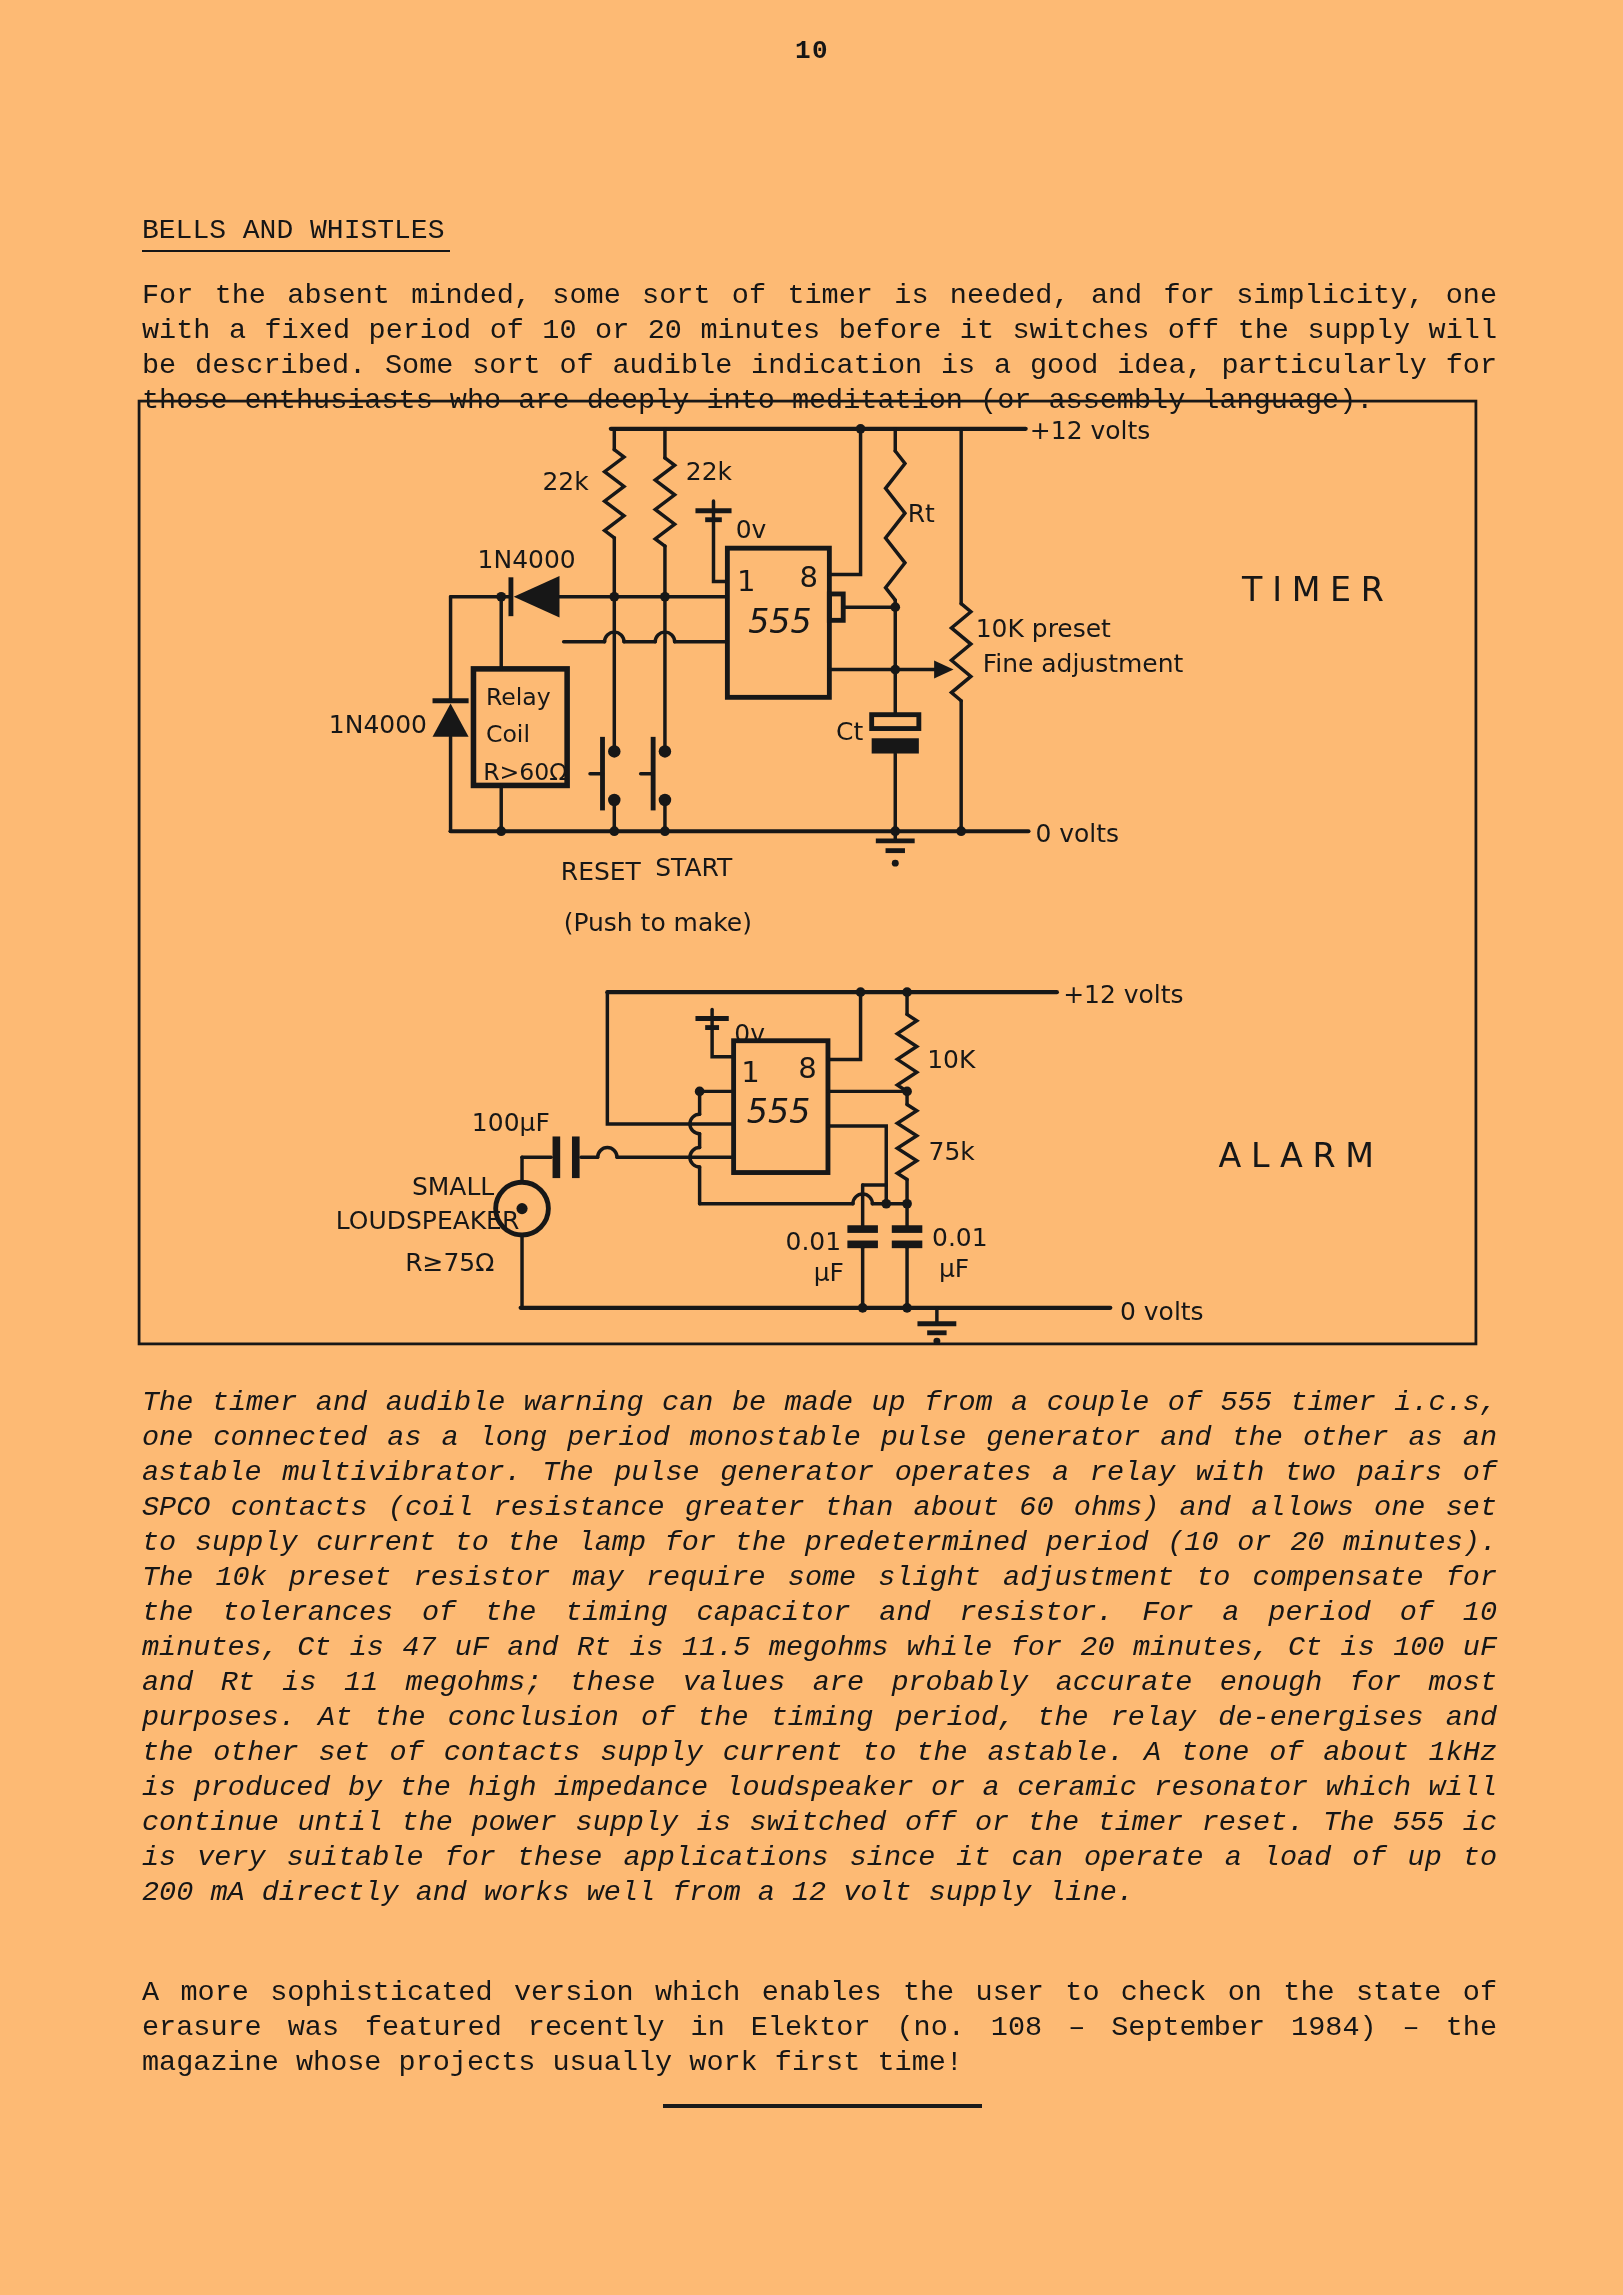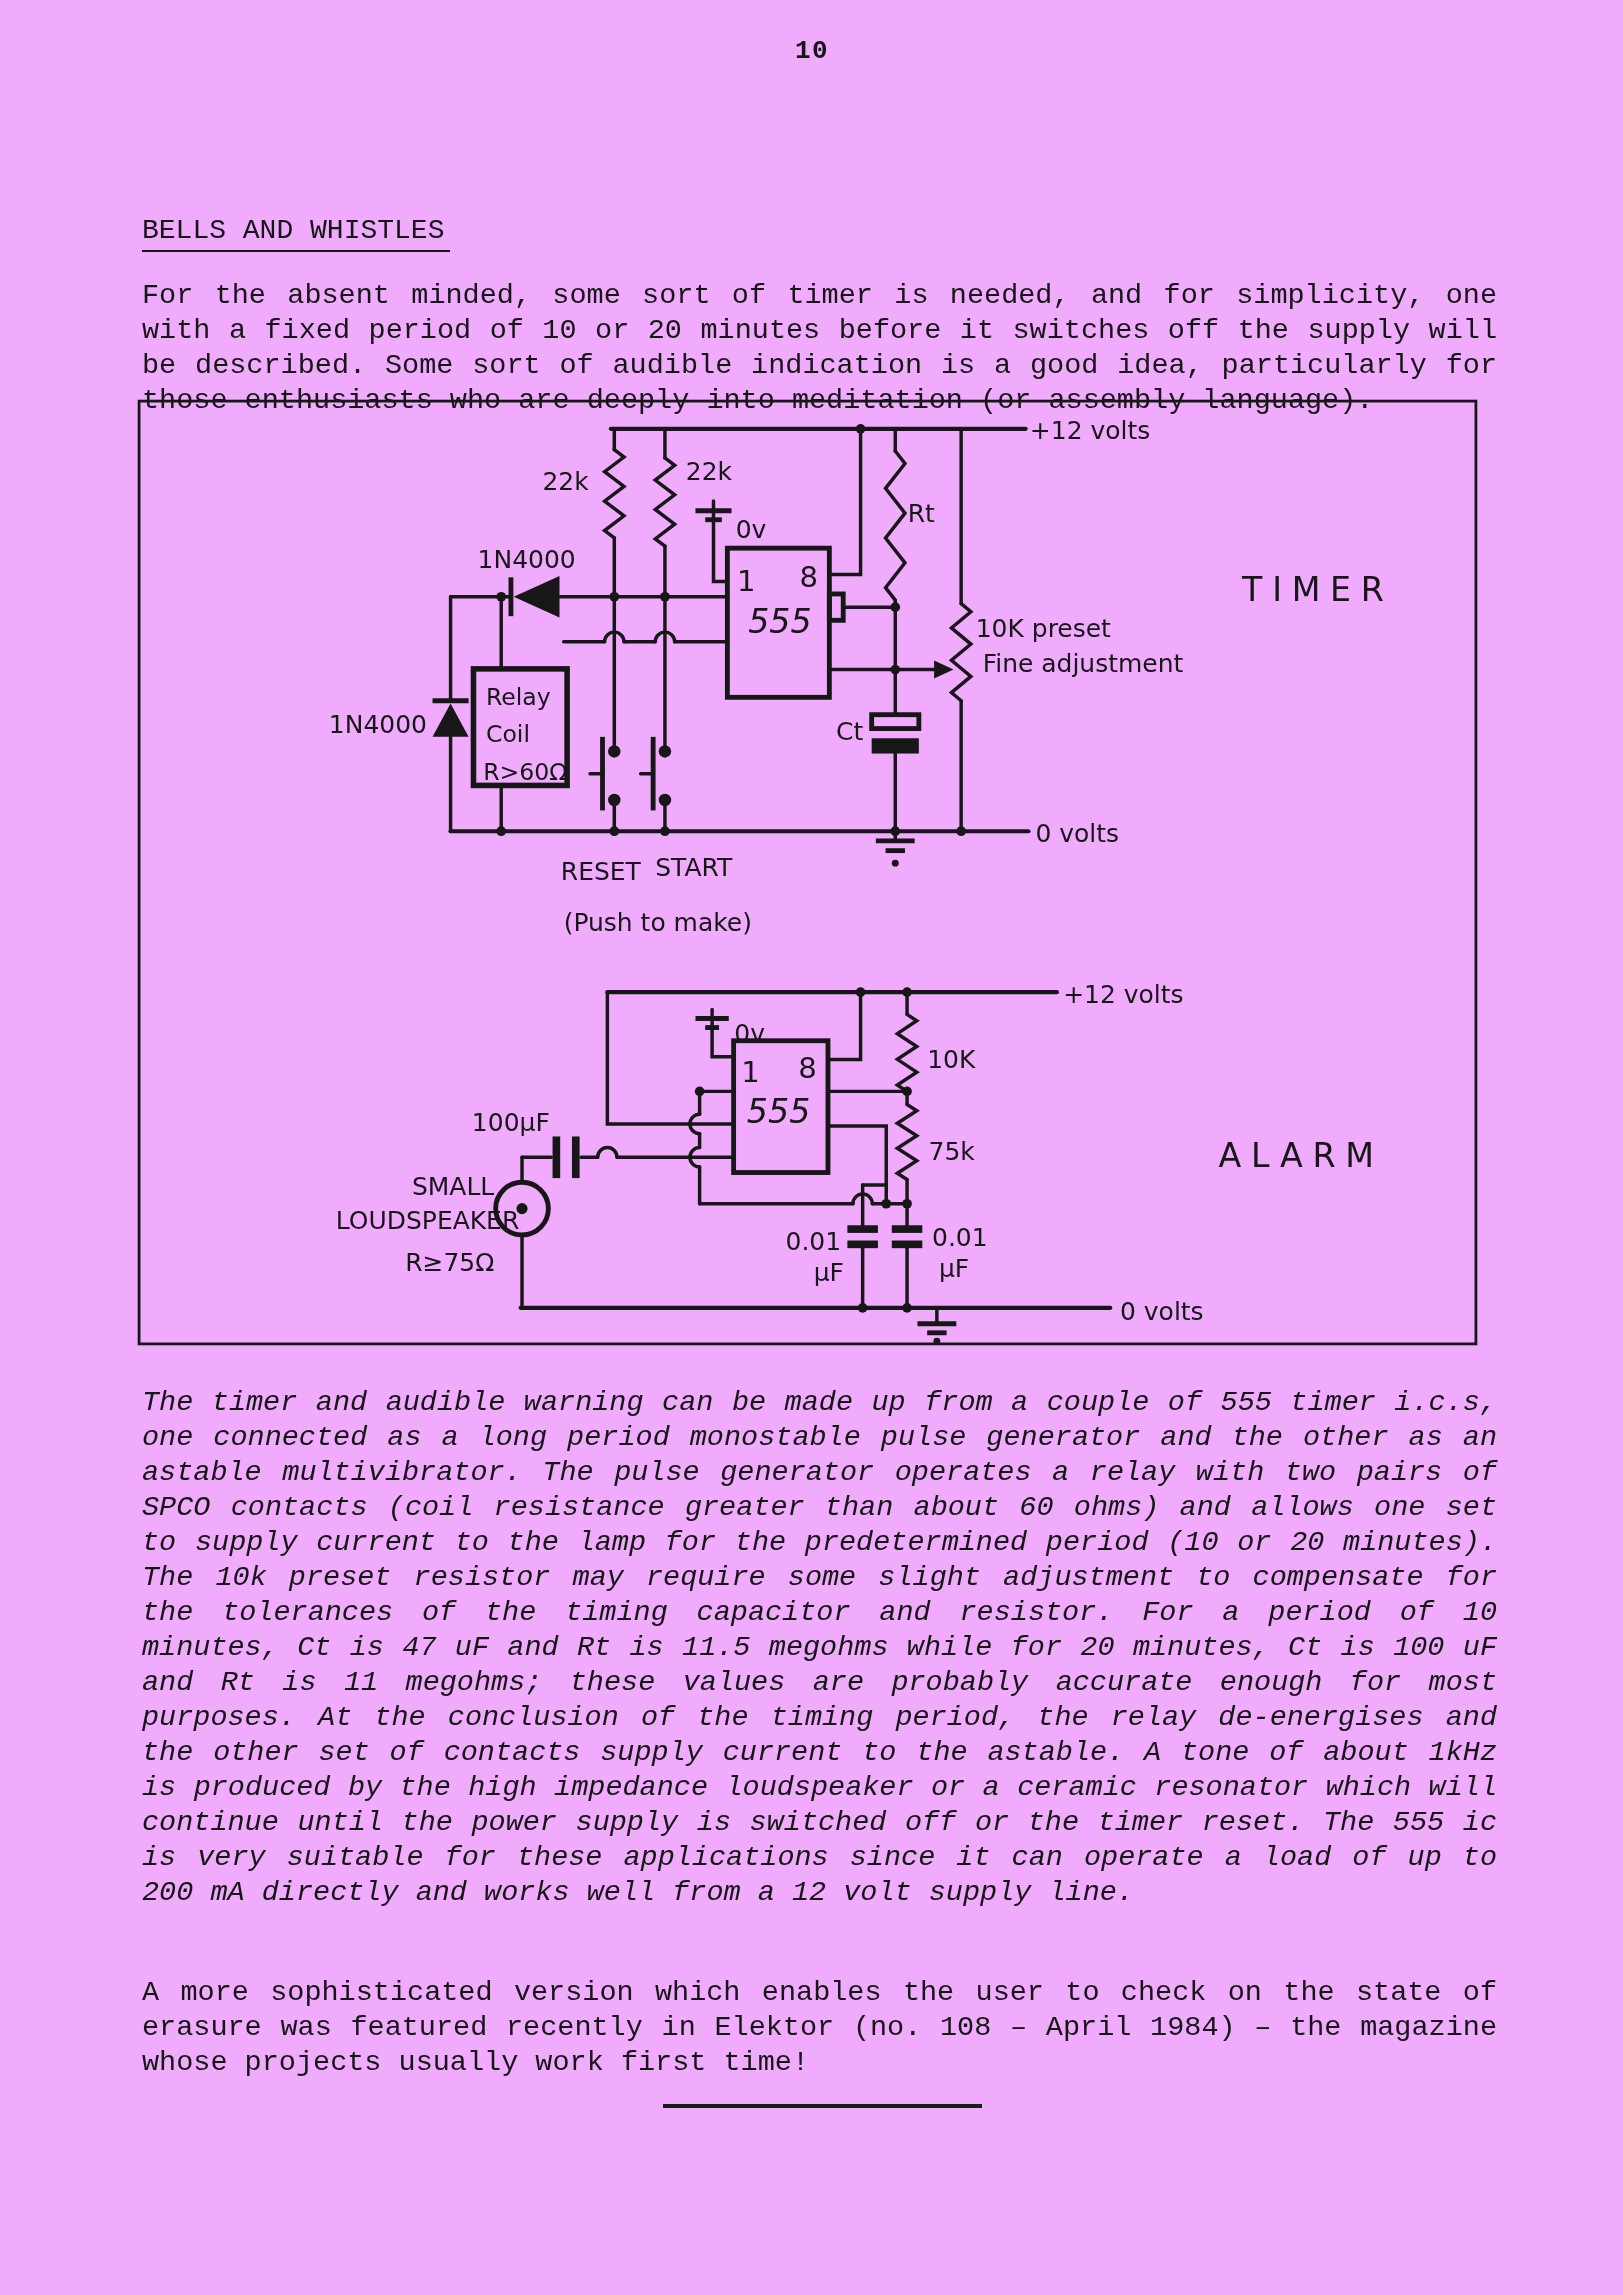--- a/index.html
+++ b/index.html
@@ -1,20 +1,20 @@
 <!DOCTYPE html>
 <html style="font-size:11px"><head>
 <meta charset="utf-8">
 <style>
   html,body{margin:0;padding:0;}
   body{background:#e8e8e6;}
   #page{
     position:relative;
     width:1624px;height:2295px;
-    background:#f0abfc;
+    background:#fdba74;
     font-family:"Liberation Mono","DejaVu Sans Mono",monospace;
     color:#161616;
     overflow:hidden;
   }
   .pageno{
     position:absolute;left:0;top:36px;width:100%;
     text-align:center;font-size:26px;font-weight:700;letter-spacing:1.4px;
   }
   .heading{
     position:absolute;left:142px;top:215px;
@@ -317,18 +317,18 @@
         <path class="comp" d="M1336,1921 H1364"></path>
         <circle class="fillink" cx="1350" cy="1933" r="5"></circle>
       </g>
 
       <text class="hw-title" x="1756" y="1682">ALARM</text>
     </g>
   </svg>
 
   <div class="para" id="para2">The timer and audible warning can be made up from a couple of 555 timer i.c.s, one connected as a long period monostable pulse generator and the other as an astable multivibrator. The pulse generator operates a relay with two pairs of SPCO contacts (coil resistance greater than about 60 ohms) and allows one set to supply current to the lamp for the predetermined period (10 or 20 minutes). The 10k preset resistor may require some slight adjustment to compensate for the tolerances of the timing capacitor and resistor.  For a period of 10 minutes, Ct is 47 uF and Rt is 11.5 megohms while for 20 minutes, Ct is 100 uF and Rt is 11 megohms; these values are probably accurate enough for most purposes. At the conclusion of the timing period, the relay de-energises and the other set of contacts supply current to the astable.  A tone of about 1kHz is produced by the high impedance loudspeaker or a ceramic resonator which will continue until the power supply is switched off or the timer reset.  The 555 ic is very suitable for these applications since it can operate a load of up to 200 mA directly and works well from a 12 volt supply line.</div>
 
-  <div class="para" id="para3">A more sophisticated version which enables the user to check on the state of erasure was featured recently in Elektor (no. 108 – April 1984) – the magazine whose projects usually work first time!</div>
+  <div class="para" id="para3">A more sophisticated version which enables the user to check on the state of erasure was featured recently in Elektor (no. 108 – September 1984) – the magazine whose projects usually work first time!</div>
 
   <div class="endrule"></div>
 
 </div>
 
 
 </body></html>

